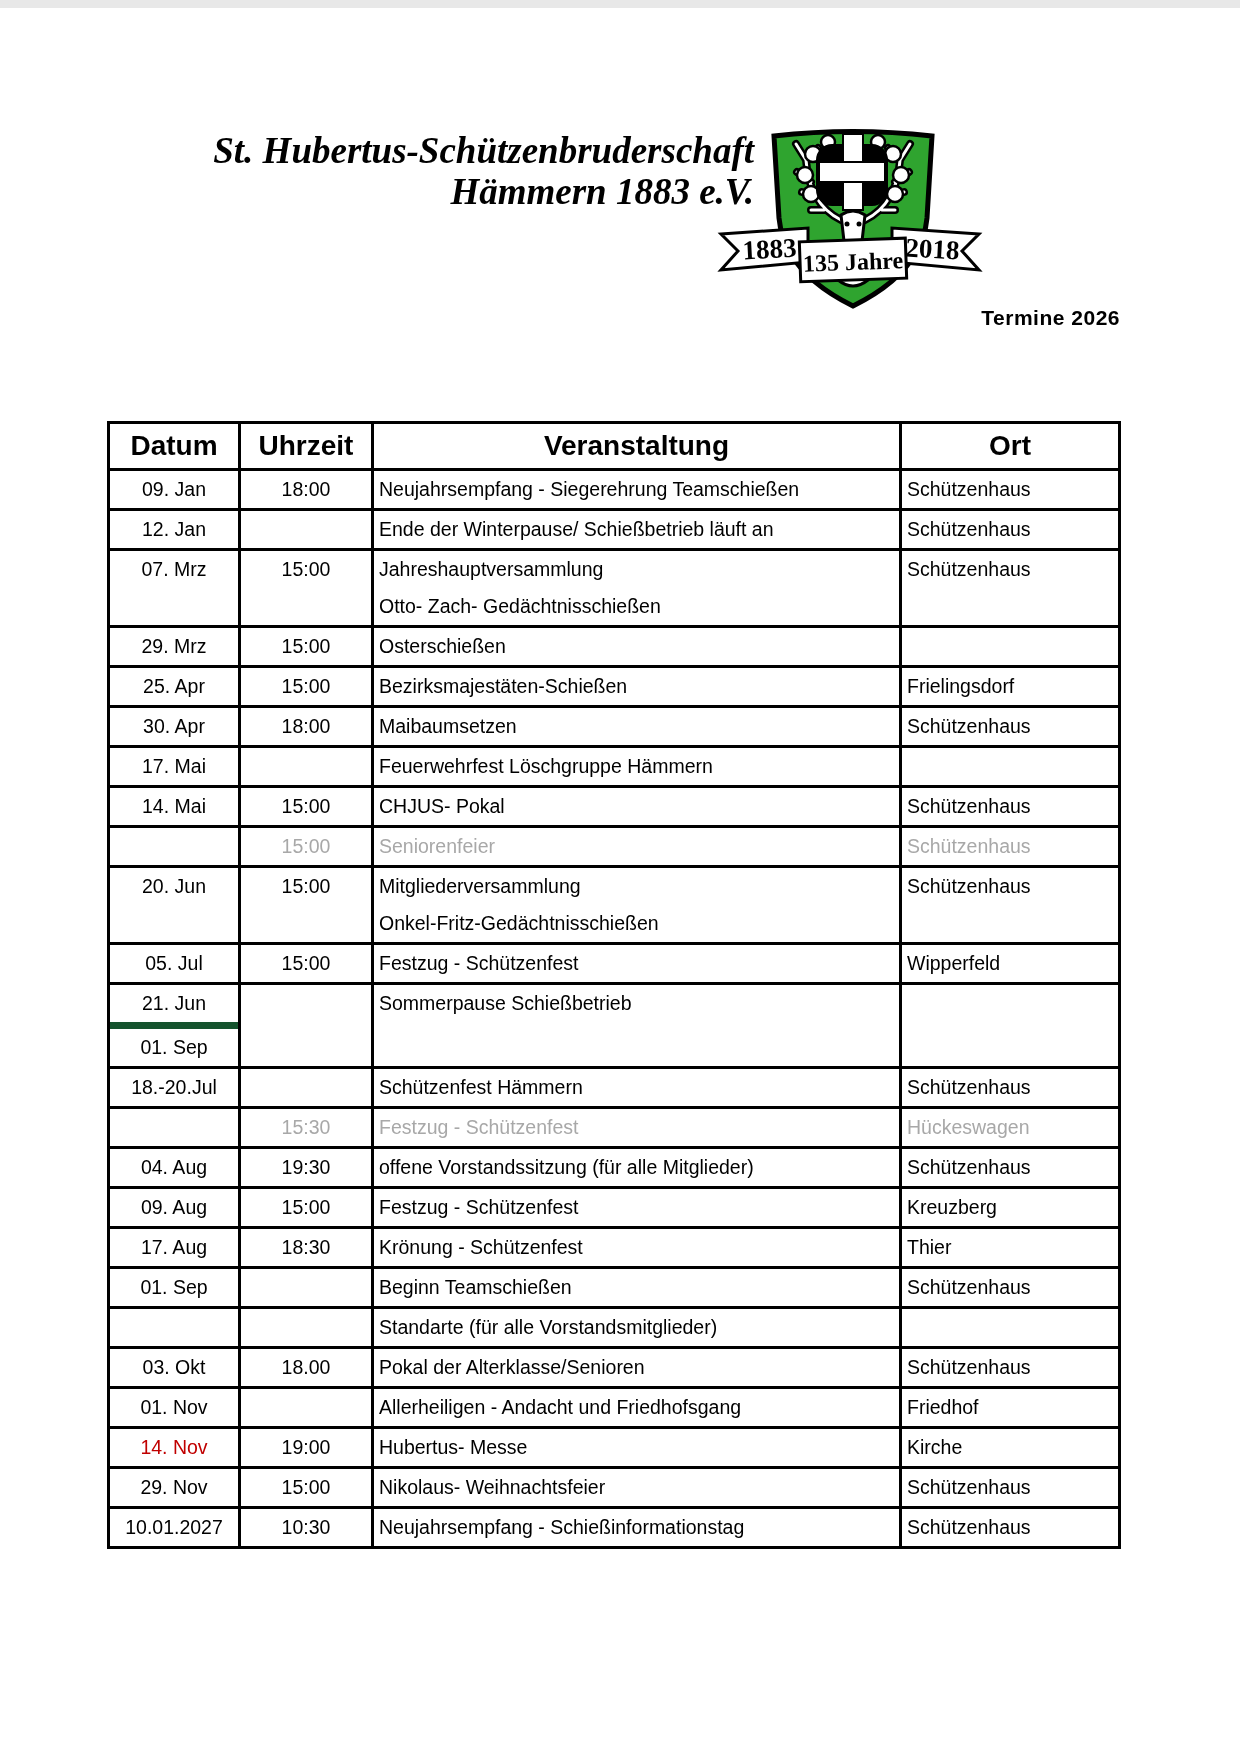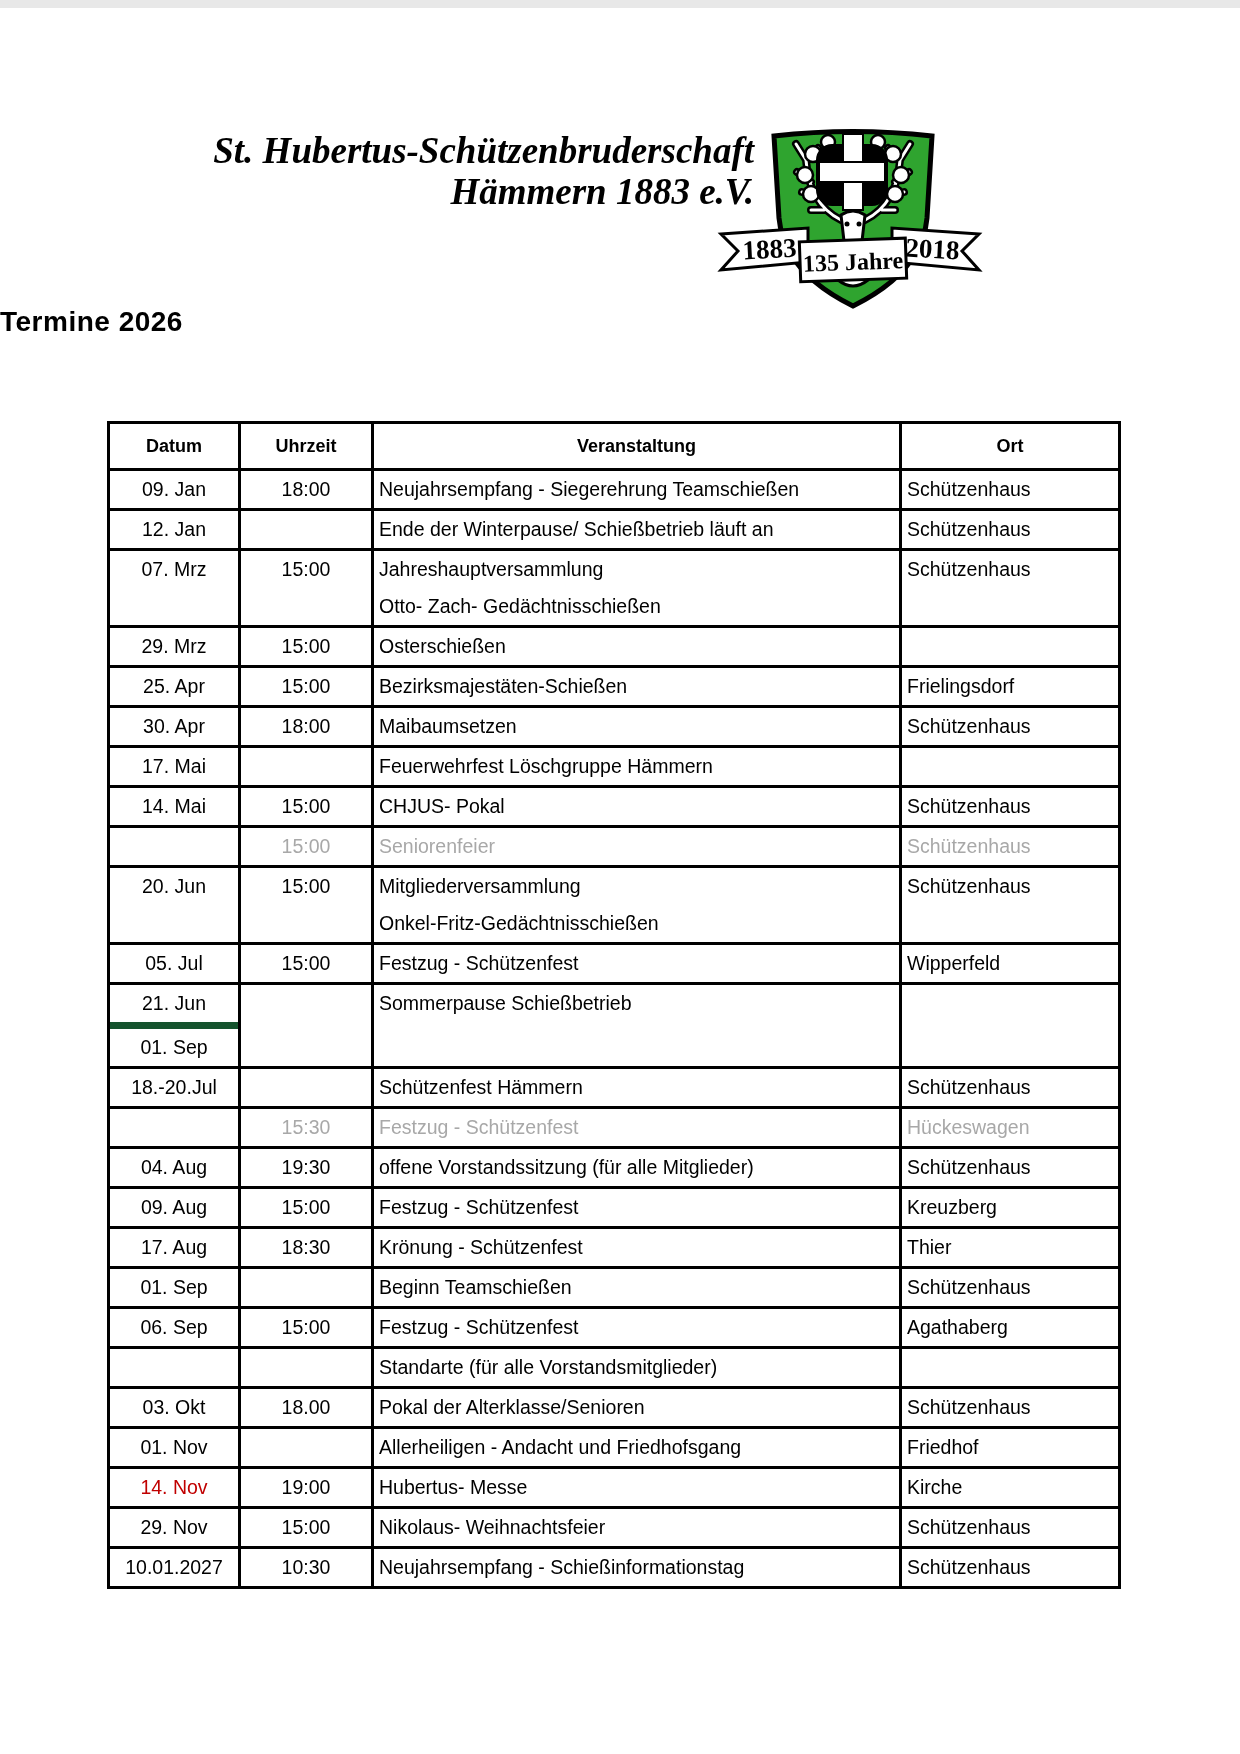--- a/index.html
+++ b/index.html
@@ -19,29 +19,29 @@
   .antler-outline{fill:none;stroke:#000;stroke-width:8;stroke-linecap:round;stroke-linejoin:round;}
   .antler-core{fill:none;stroke:#fff;stroke-width:3;stroke-linecap:round;stroke-linejoin:round;}
   .wreath{fill:#fff;stroke:#000;stroke-width:2.5;}
   .cross-patch{fill:#000;}
   .cross-bar{fill:#fff;stroke:#000;stroke-width:2;}
   .stag-face{fill:#fff;stroke:#000;stroke-width:3;}
   .banner-piece{fill:#fff;stroke:#000;stroke-width:3;}
   .banner-text{font-family:"Liberation Serif",serif;font-weight:bold;fill:#000;text-anchor:middle;}
   
   .doc-title{
-    position:absolute;top:298px;left:0;width:1120px;text-align:left;
-    font-size:28px;font-weight:bold;letter-spacing:0.5px;
+    position:absolute;top:298px;left:0;width:1120px;text-align:right;
+    font-size:21px;font-weight:bold;letter-spacing:0.5px;
   }
   
   .table-wrap{position:absolute;left:107px;top:413px;}
   table.schedule{border-collapse:collapse;table-layout:fixed;width:1011px;}
   .schedule th,.schedule td{border:3px solid #000;padding:0;overflow:hidden;}
   .schedule th{
-    height:44px;font-size:18px;font-weight:bold;text-align:center;vertical-align:middle;
+    height:44px;font-size:28px;font-weight:bold;text-align:center;vertical-align:middle;
   }
   .schedule td{font-size:19.5px;vertical-align:top;}
   .dline{height:37px;display:flex;align-items:center;justify-content:center;}
   .dline.left{justify-content:flex-start;padding-left:5px;padding-right:13px;}
   tr.muted td{color:var(--muted,#a8a8a8);}
   .red-date{color:var(--highlight-red,#c00000);}
   tr.split td.datum .dline:first-child{border-bottom:7px solid #14532d;}
   .dline span{white-space:nowrap;}
 </style>
 </head>
@@ -522,42 +522,20 @@
             </td>
             <td>
               <div class="dline left">
                 <span>Schützenhaus</span>
               </div>
             </td>
           </tr>
           <tr>
             <td class="datum">
               <div class="dline">
-                <span>06. Sep</span>
-              </div>
-            </td>
-            <td>
-              <div class="dline">
-                <span>15:00</span>
-              </div>
-            </td>
-            <td>
-              <div class="dline left">
-                <span>Festzug - Schützenfest</span>
-              </div>
-            </td>
-            <td>
-              <div class="dline left">
-                <span>Agathaberg</span>
-              </div>
-            </td>
-          </tr>
-          <tr>
-            <td class="datum">
-              <div class="dline">
                 <span></span>
               </div>
             </td>
             <td>
               <div class="dline">
                 <span></span>
               </div>
             </td>
             <td>
               <div class="dline left">

